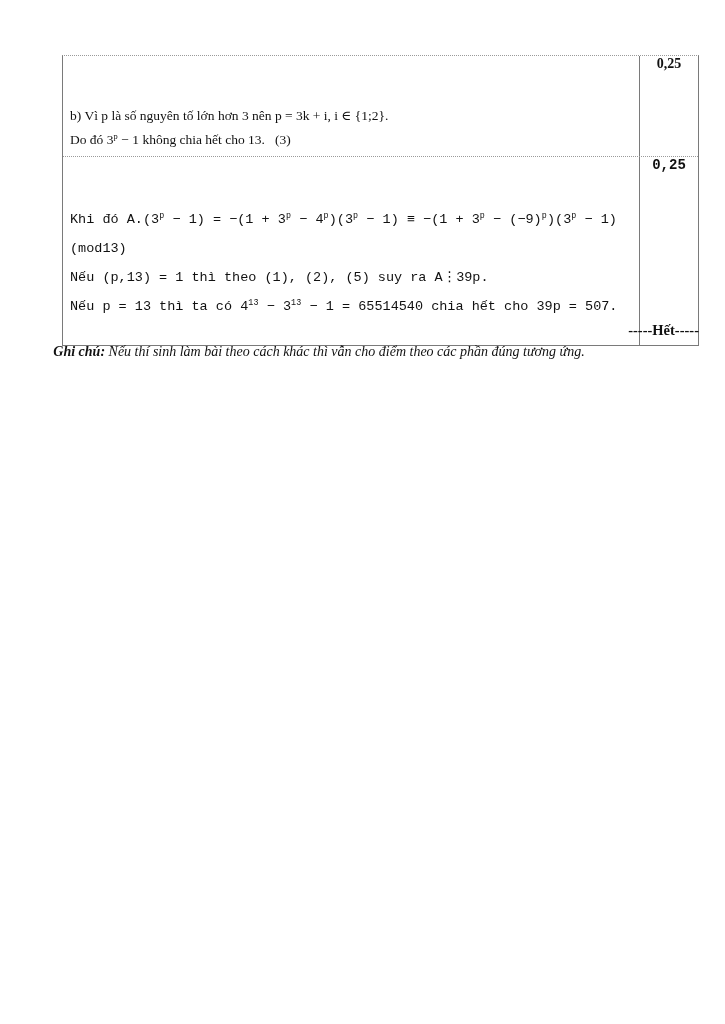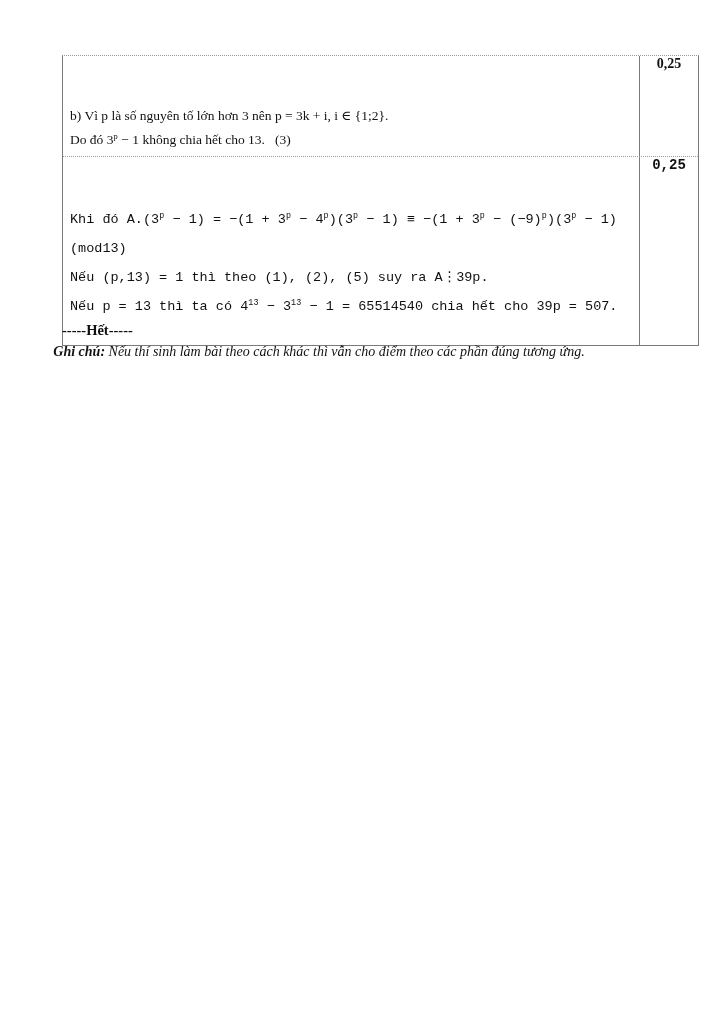--- a/index.html
+++ b/index.html
@@ -54,21 +54,21 @@
     font-size: 0.62em;
     line-height: 0;
     vertical-align: super;
     letter-spacing: 0.2px;
   }
   .end-marker {
     position: absolute;
     top: 322px;
     left: 62px;
     width: 637px;
-    text-align: left;
+    text-align: right;
     font-weight: bold;
     font-size: 14.5px;
   }
   .note {
     position: absolute;
     top: 344px;
     left: 0;
     width: 638px;
     text-align: center;
     font-style: italic;

